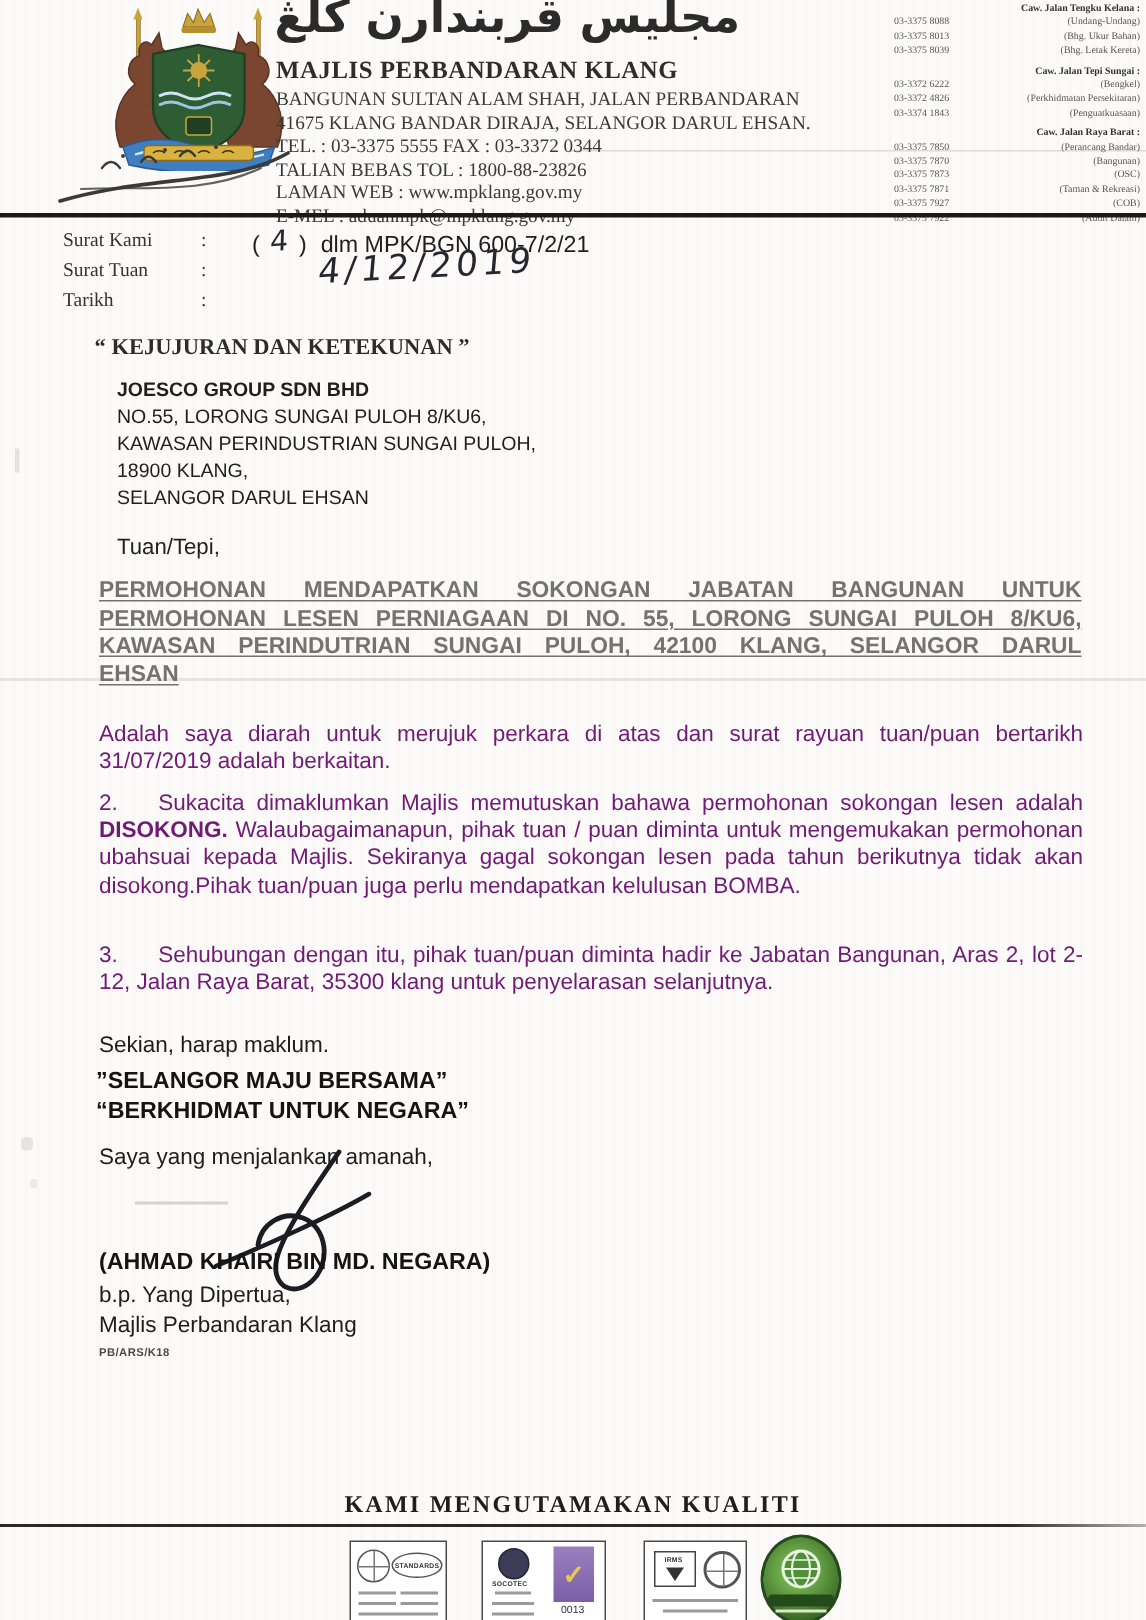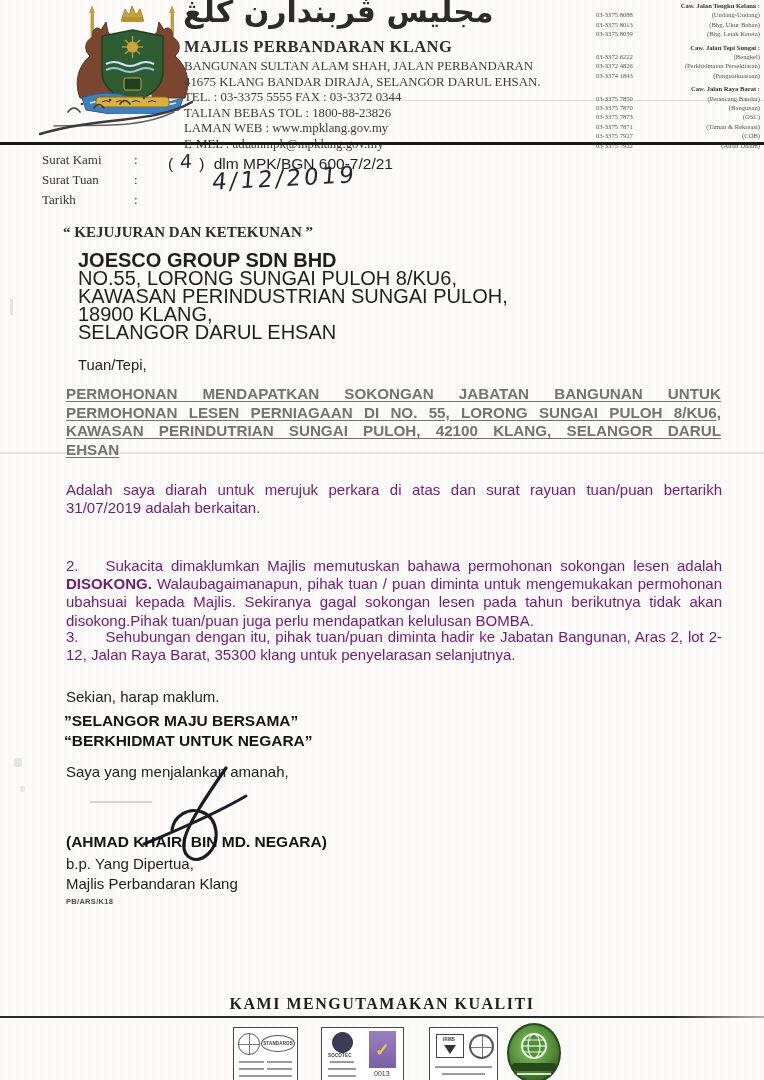--- a/index.html
+++ b/index.html
@@ -29,21 +29,21 @@
 
   
   .ref-label{font-family:"Liberation Serif",serif;font-size:13px;color:#333;}
   .ref-value{left:168px;top:151px;font-size:15.5px;color:#1f1f1f;}
   .hand-num{font-size:19px;transform:rotate(-4deg) skewX(-6deg);margin:0 7px;position:relative;top:-1px;}
   .hand-date{left:212px;top:165px;font-size:23px;letter-spacing:3px;
         transform:rotate(-3deg) skewX(-8deg);}
 
   .motto{left:63px;top:224px;font-family:"Liberation Serif",serif;font-weight:700;font-size:15px;color:#2c2c2c;}
 
-  .recipient{left:78px;top:251px;font-size:20px;line-height:18px;color:#1f1f1f;}
+  .recipient{left:78px;top:251px;font-size:13px;line-height:18px;color:#1f1f1f;}
   .recipient .rname{font-weight:700;}
   .salutation{left:78px;top:357px;font-size:14.8px;}
 
   .subject{left:66px;top:385px;width:655px;}
   .sline{font-weight:700;font-size:15.2px;line-height:18.6px;text-decoration:underline;
         text-underline-offset:2px;color:#737373;}
   .just{text-align:justify;text-align-last:justify;}
 
   .para{left:66px;width:656px;font-size:15px;line-height:18.2px;text-align:justify;color:#701a75;}
   .pnum{display:inline-block;}
@@ -227,21 +227,21 @@
 
   <div class="abs subject">
     <div class="sline just">PERMOHONAN MENDAPATKAN SOKONGAN JABATAN BANGUNAN UNTUK</div>
     <div class="sline just">PERMOHONAN LESEN PERNIAGAAN DI NO. 55, LORONG SUNGAI PULOH 8/KU6,</div>
     <div class="sline just">KAWASAN PERINDUTRIAN SUNGAI PULOH, 42100 KLANG,  SELANGOR DARUL</div>
     <div class="sline">EHSAN</div>
   </div>
 
   <div class="abs para" style="top:481px;">Adalah saya diarah untuk merujuk perkara di atas dan surat rayuan tuan/puan bertarikh 31/07/2019 adalah berkaitan.</div>
 
-  <div class="abs para" style="top:527px;margin-top:30px;">
+  <div class="abs para" style="top:527px;">
     <span class="pnum">2.</span><span class="ptab"></span><span>Sukacita dimaklumkan Majlis memutuskan bahawa permohonan sokongan lesen adalah </span><span class="b">DISOKONG.</span><span> Walaubagaimanapun, pihak tuan / puan diminta untuk mengemukakan permohonan ubahsuai kepada Majlis. Sekiranya gagal sokongan lesen pada tahun berikutnya tidak akan disokong.Pihak tuan/puan juga perlu mendapatkan kelulusan BOMBA.</span>
   </div>
 
   <div class="abs para" style="top:628px;">
     <span class="pnum">3.</span><span class="ptab"></span><span>Sehubungan dengan itu, pihak tuan/puan diminta hadir ke Jabatan Bangunan, Aras 2, lot 2-12, Jalan Raya Barat, 35300 klang untuk penyelarasan selanjutnya.</span>
   </div>
 
   <div class="abs closing-line" style="top:688px;">Sekian, harap maklum.</div>
   <div class="abs slogans">
     <div>”SELANGOR MAJU BERSAMA”</div>

